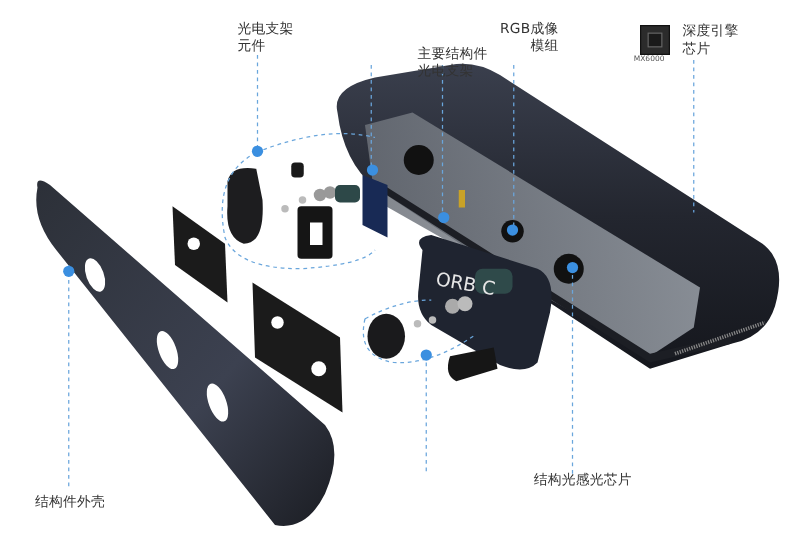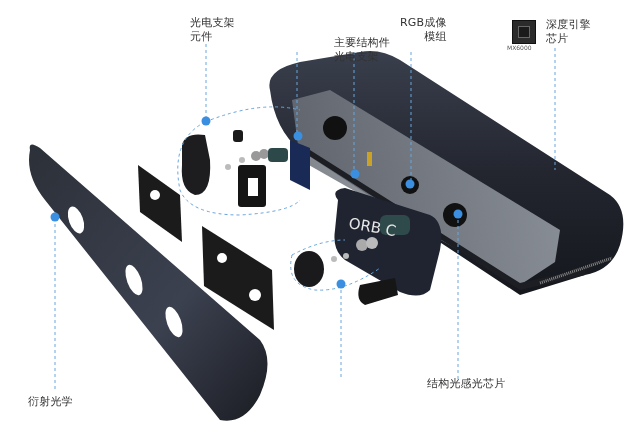--- a/index.html
+++ b/index.html
@@ -109,15 +109,15 @@
 <div class="chip-cap">MX6000</div>
 
 <div class="label" style="left:190px;top:16px;">光电支架
 元件</div>
 <div class="label" style="left:334px;top:16px;margin-top:20px;">主要结构件
 光电支架</div>
 <div class="label" style="left:400px;top:16px;text-align:right;">RGB成像
 模组</div>
 <div class="label" style="left:546px;top:18px;">深度引擎
 芯片</div>
-<div class="label" style="left:28px;top:395px;">衍射光学</div>
+<div class="label" style="left:28px;top:395px;">结构件外壳</div>
 <div class="label" style="left:427px;top:377px;">结构光感光芯片</div>
 </div>
 
 </body></html>

